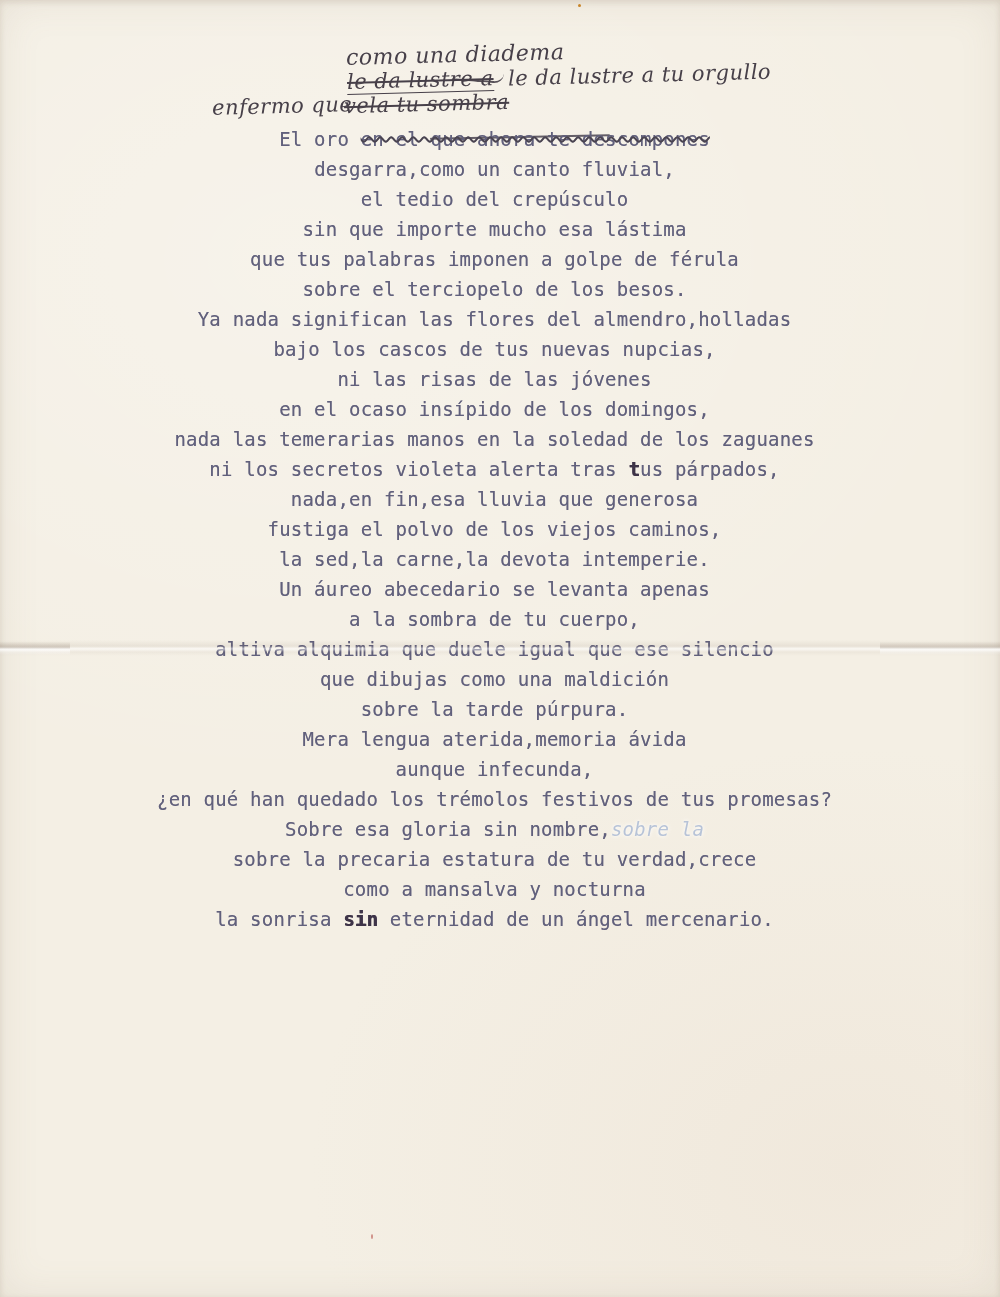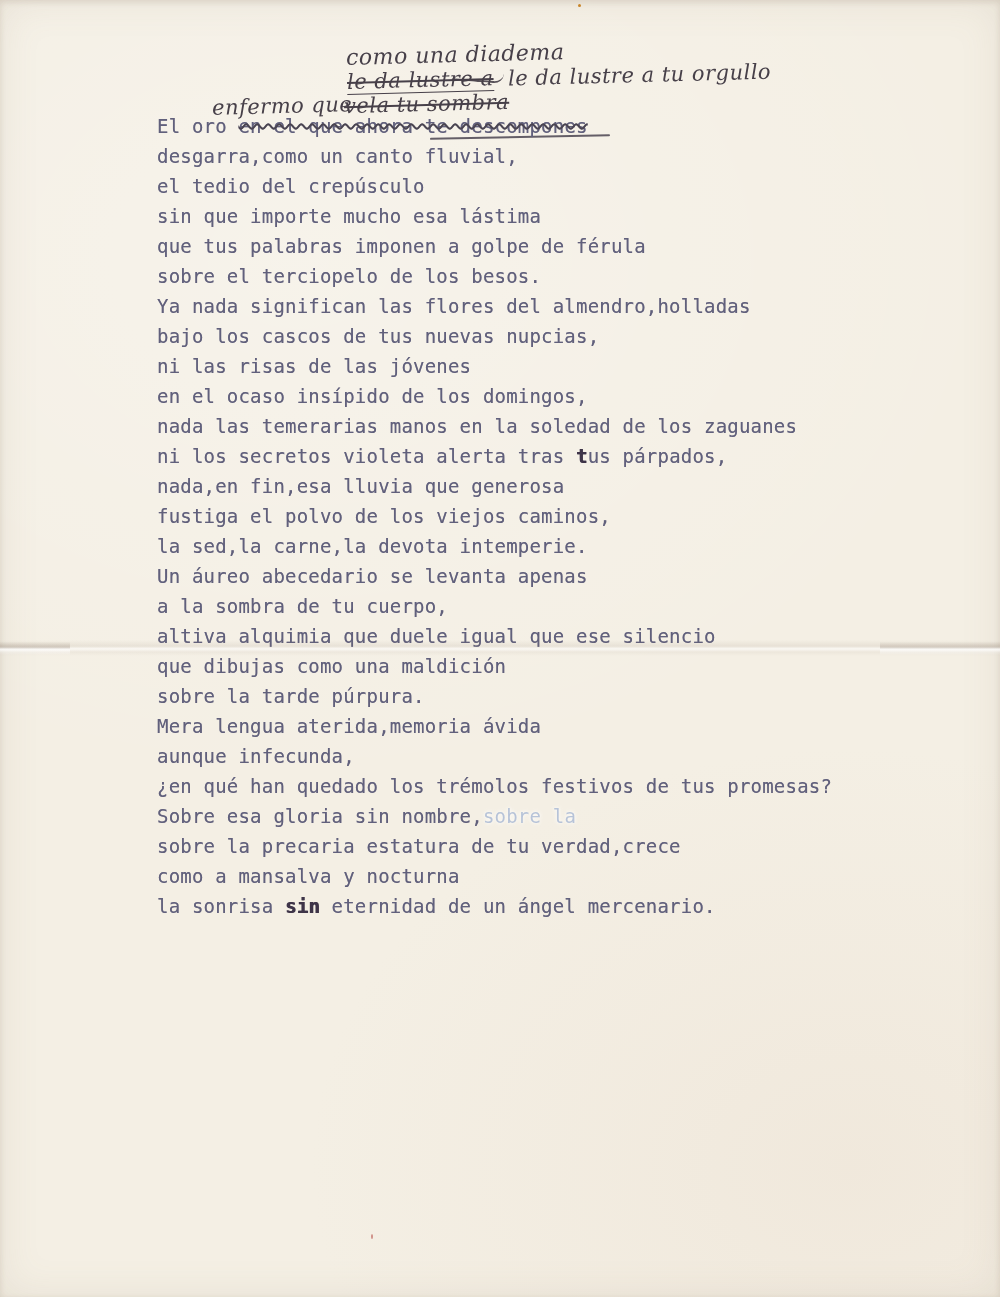--- a/index.html
+++ b/index.html
@@ -21,44 +21,46 @@
     width:1000px;height:1297px;
     background:
       radial-gradient(1200px 900px at 30% 20%, rgba(255,255,255,0.25), rgba(255,255,255,0) 60%),
       radial-gradient(900px 700px at 85% 90%, rgba(233,220,205,0.35), rgba(233,220,205,0) 60%),
       var(--paper);
     box-shadow: inset 0 0 40px rgba(140,120,95,0.12), inset 0 2px 6px rgba(120,100,80,0.18);
   }
   
   .poem{
     position:absolute;
-    left:157px; top:111px;
+    left:157px; top:124px;
     font-size:19px;
     line-height:30px;
     color:var(--ink);
     letter-spacing:0.2px;
     white-space:pre;
     text-shadow:0 0 0.6px rgba(97,96,124,0.55);
+    text-align:center;
   }
   .seg-n{}
   .seg-struck{
     text-decoration:line-through;
     text-decoration-style:wavy;
     text-decoration-color:#4a4450;
     text-decoration-thickness:1.8px;
   }
   .seg-bold{
     font-weight:bold;
     color:var(--boldink);
     text-shadow:0.6px 0 0 var(--boldink);
   }
   .seg-faded{
     color:var(--faded);
     opacity:0.75;
     text-shadow:0 0 3px #ffffff, 0 0 5px #ffffff;
+    font-style:italic;
   }
   
   .hand{
     position:absolute;
     font-family:"DejaVu Serif", serif;
     font-style:italic;
     color:var(--hand);
     letter-spacing:0.5px;
     white-space:nowrap;
     transform:rotate(-1.5deg);

